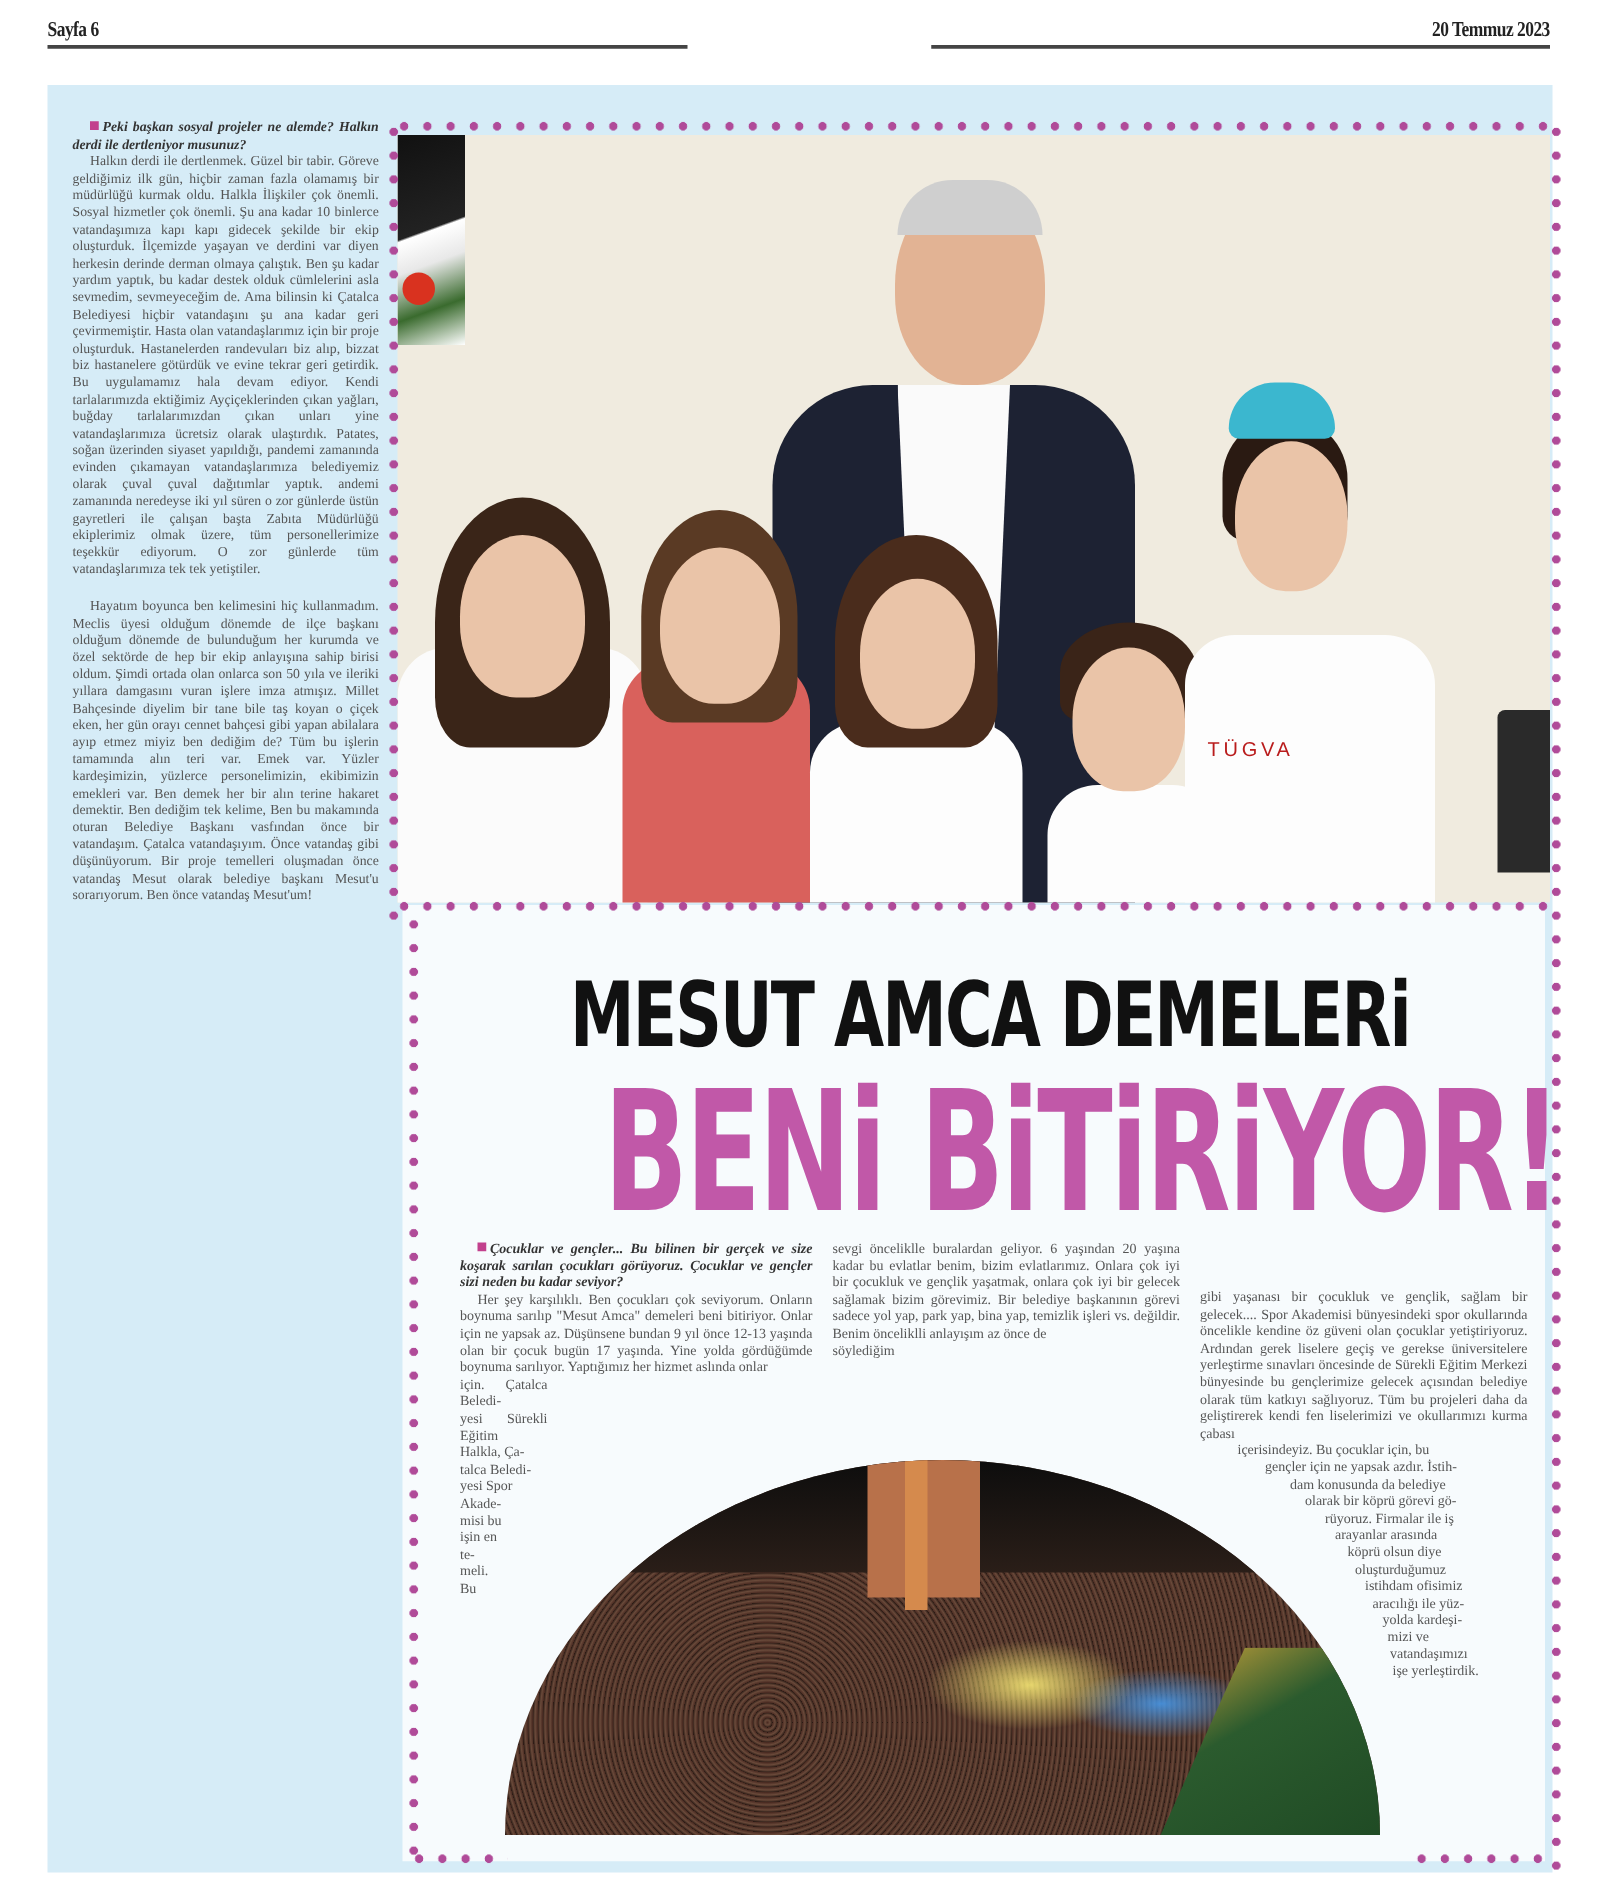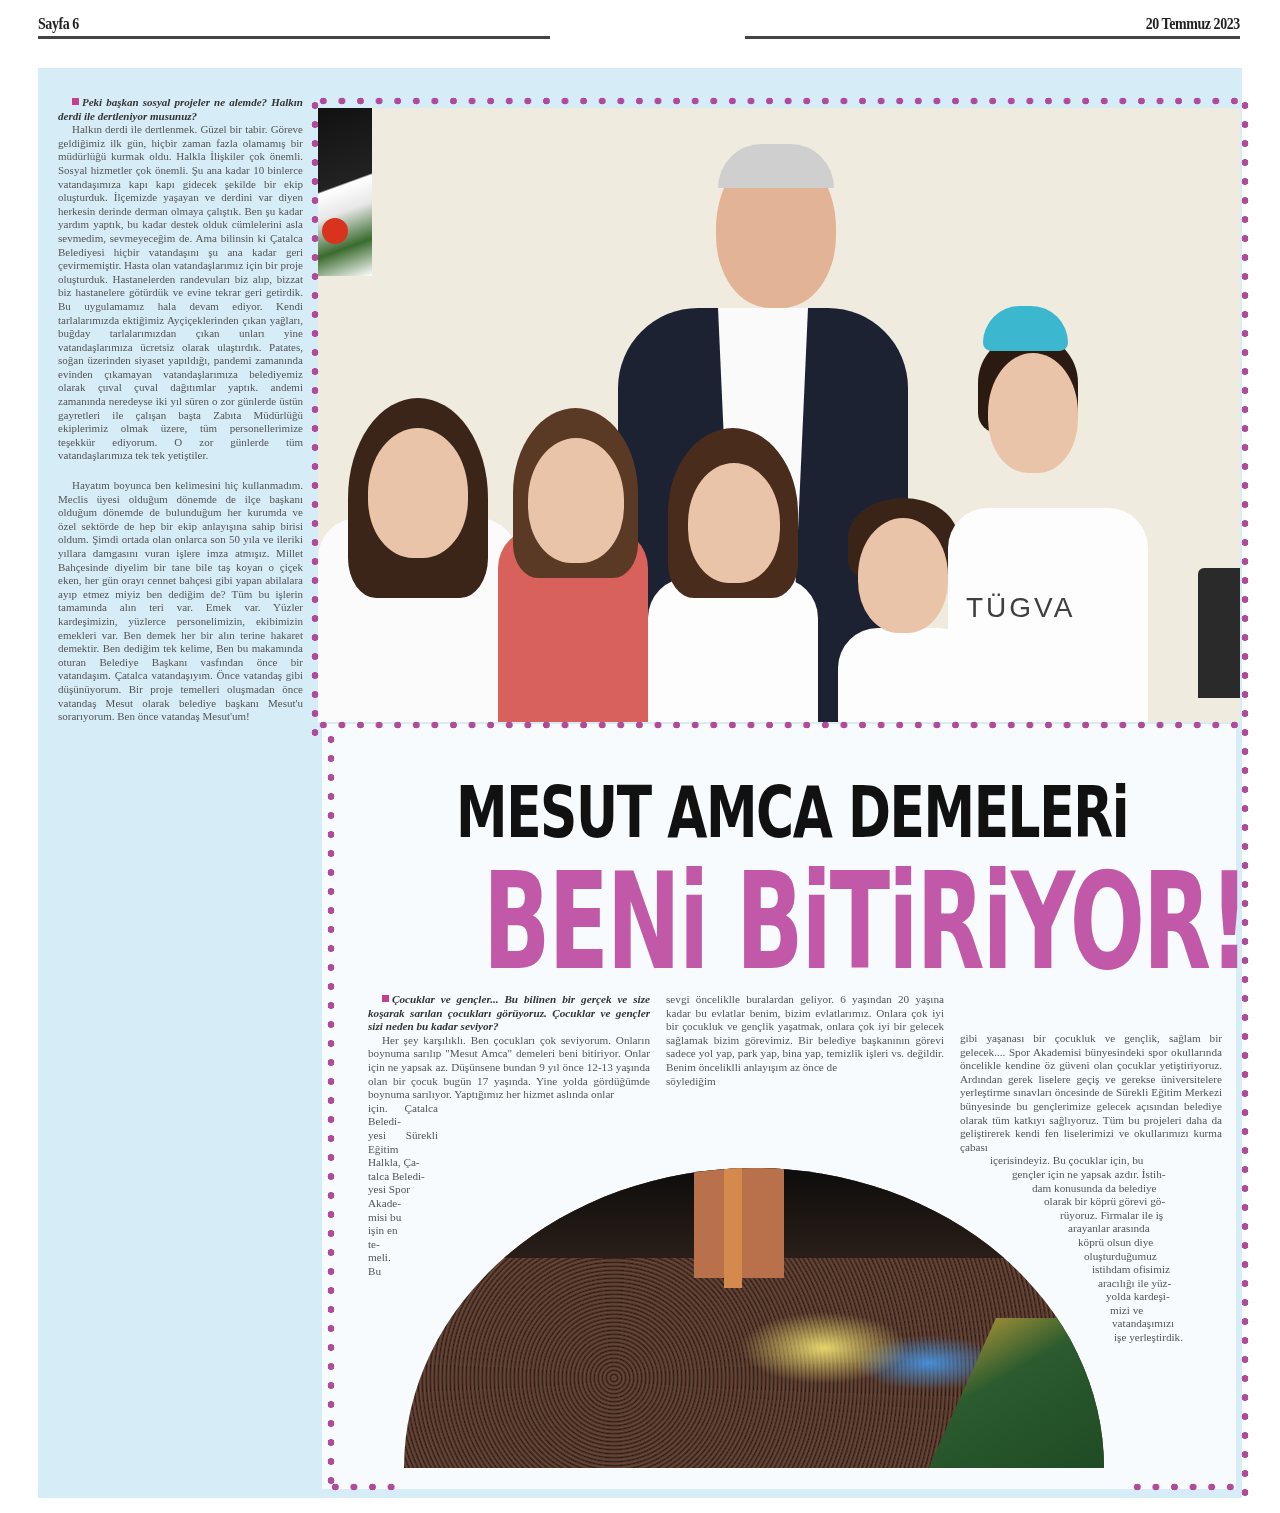--- a/index.html
+++ b/index.html
@@ -37,21 +37,21 @@
   .photo .flowers { position: absolute; left: 0; top: 0; width: 54px; height: 168px; background: linear-gradient(160deg, #111 0%, #222 45%, #fff 46%, #e8e8e8 60%, #3a6b2e 80%, #fff 100%); }
   .photo .poppy { position: absolute; left: 4px; top: 110px; width: 26px; height: 26px; border-radius: 50%; background: #d9321f; }
   .photo .man-suit { position: absolute; left: 300px; top: 200px; width: 290px; height: 420px; border-radius: 80px 80px 0 0; background: #1d2233; }
   .photo .man-shirt { position: absolute; left: 400px; top: 200px; width: 90px; height: 400px; background: #fafafa; clip-path: polygon(0 0, 100% 0, 80% 100%, 20% 100%); }
   .photo .man-head { position: absolute; left: 398px; top: 40px; width: 120px; height: 160px; border-radius: 50% 50% 45% 45%; background: #e2b394; }
   .photo .man-hair { position: absolute; left: 400px; top: 36px; width: 116px; height: 44px; border-radius: 60px 60px 0 0; background: #cfcfcf; }
   .child { position: absolute; border-radius: 50% 50% 45% 45%; background: #eac4a8; }
   .hair { position: absolute; border-radius: 50% 50% 20% 20%; background: #3a2518; }
   .shirt { position: absolute; border-radius: 40px 40px 0 0; }
   .cap { position: absolute; left: 665px; top: 198px; width: 85px; height: 45px; border-radius: 45px 45px 10px 10px; background: #3bb7cf; }
-  .tugva { position: absolute; left: 648px; top: 484px; font-family: "Liberation Sans", sans-serif; font-size: 28px; color: #404040; letter-spacing: 3px; }
+  .tugva { position: absolute; left: 648px; top: 484px; font-family: "Liberation Sans", sans-serif; font-size: 16px; color: #b91c1c; letter-spacing: 3px; }
   .chair { position: absolute; left: 880px; top: 460px; width: 42px; height: 130px; background: #2a2a2a; border-radius: 6px 0 0 0; }
 
   
   .headline-1 { position: absolute; left: 330px; top: 772px; width: 900px; text-align: center; font-family: "DejaVu Sans", sans-serif; font-weight: bold; font-size: 72px; color: #111; letter-spacing: -2px; transform: scaleX(0.72); transform-origin: center; line-height: 80px; white-space: nowrap; }
   .headline-2 { position: absolute; left: 330px; top: 852px; width: 900px; text-align: center; font-family: "DejaVu Sans", sans-serif; font-weight: bold; font-size: 134px; color: #c158a8; letter-spacing: -3px; transform: scaleX(0.66); transform-origin: center; line-height: 140px; white-space: nowrap; }
 
   
   .col { position: absolute; font-size: 11.2px; line-height: 13.6px; color: #555; text-align: justify; }
   .col p { text-indent: 14px; }
   .col2 { left: 368px; top: 993px; width: 282px; }

